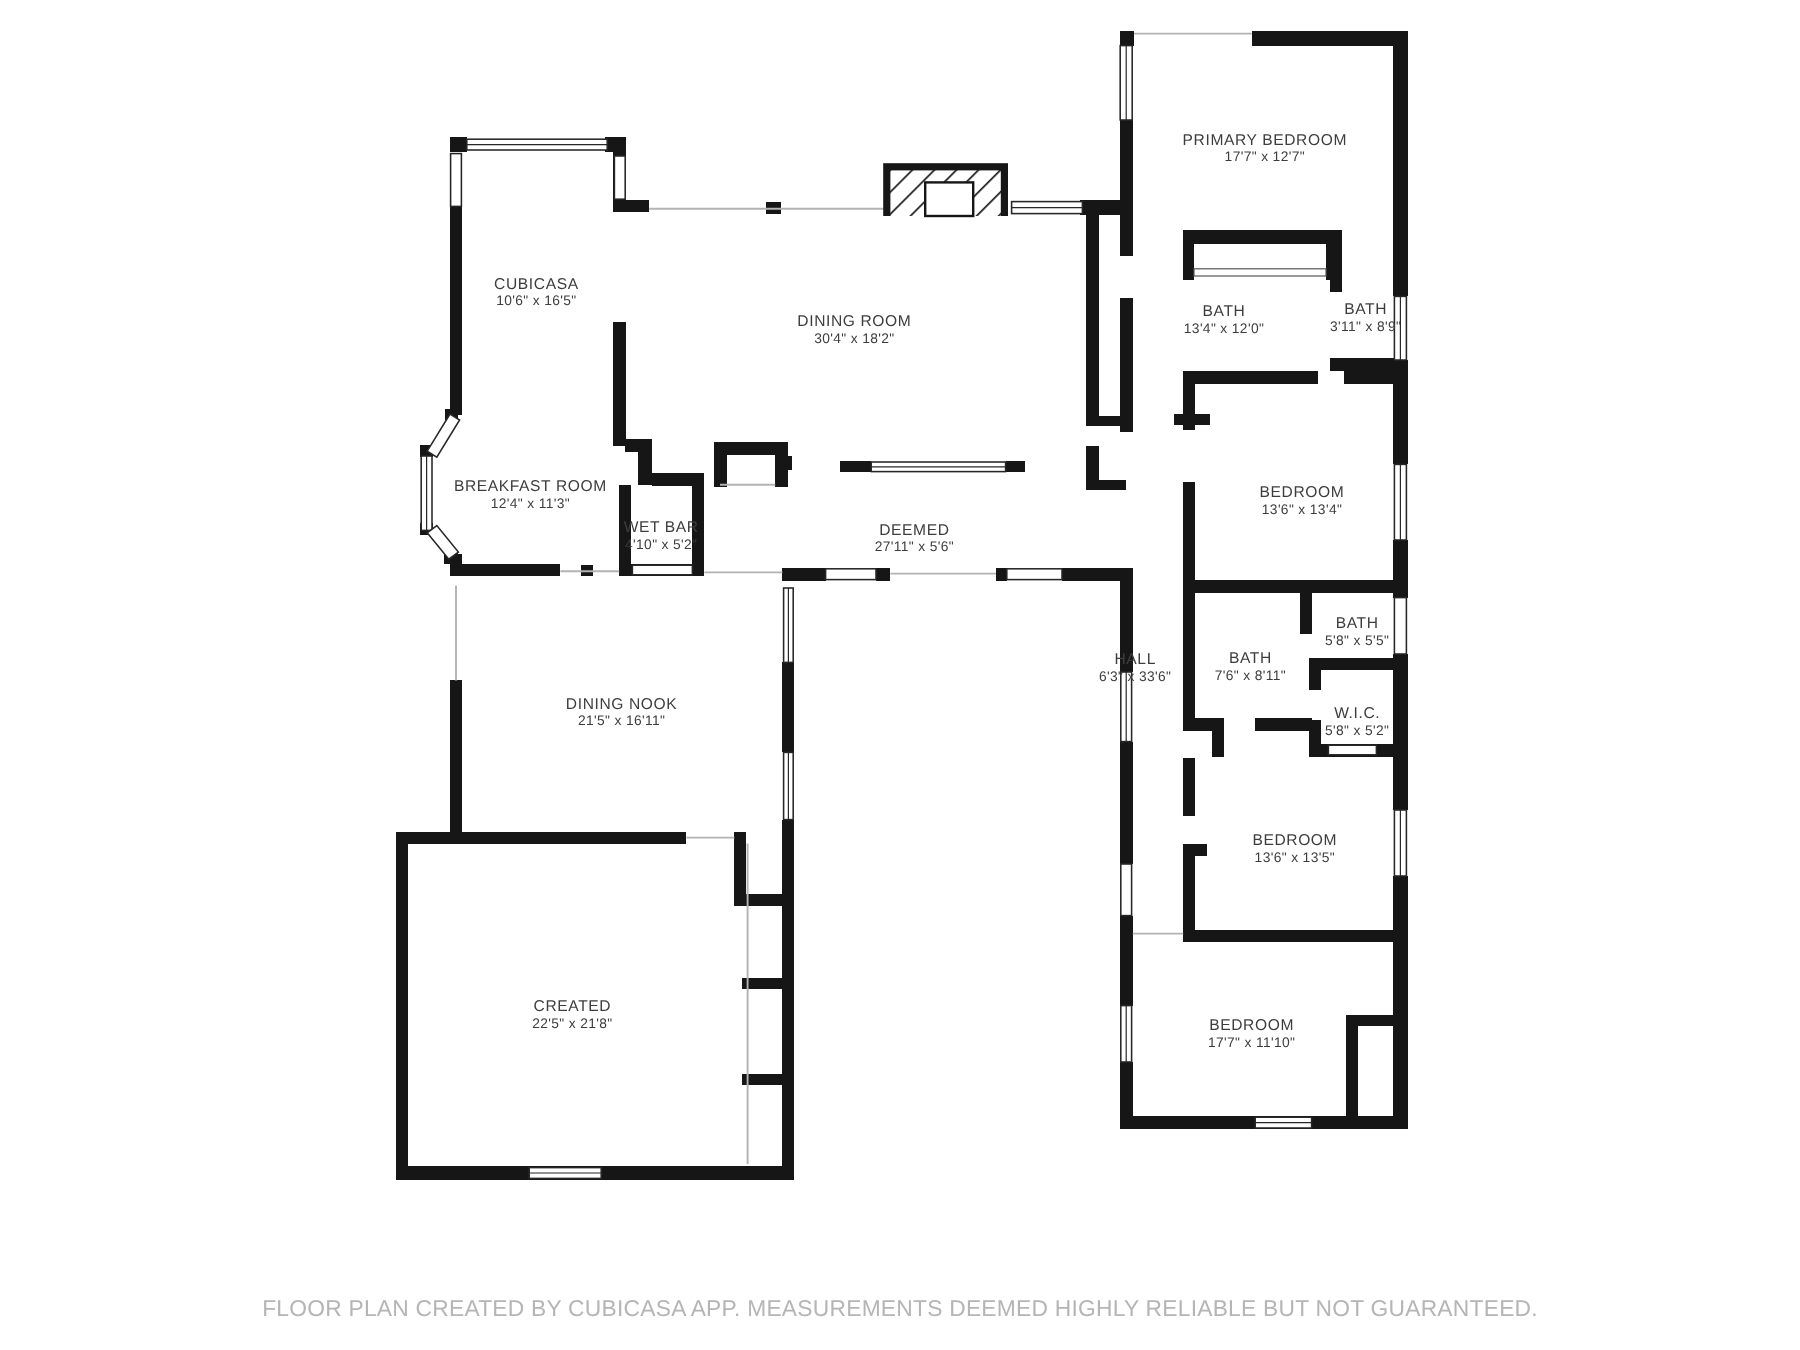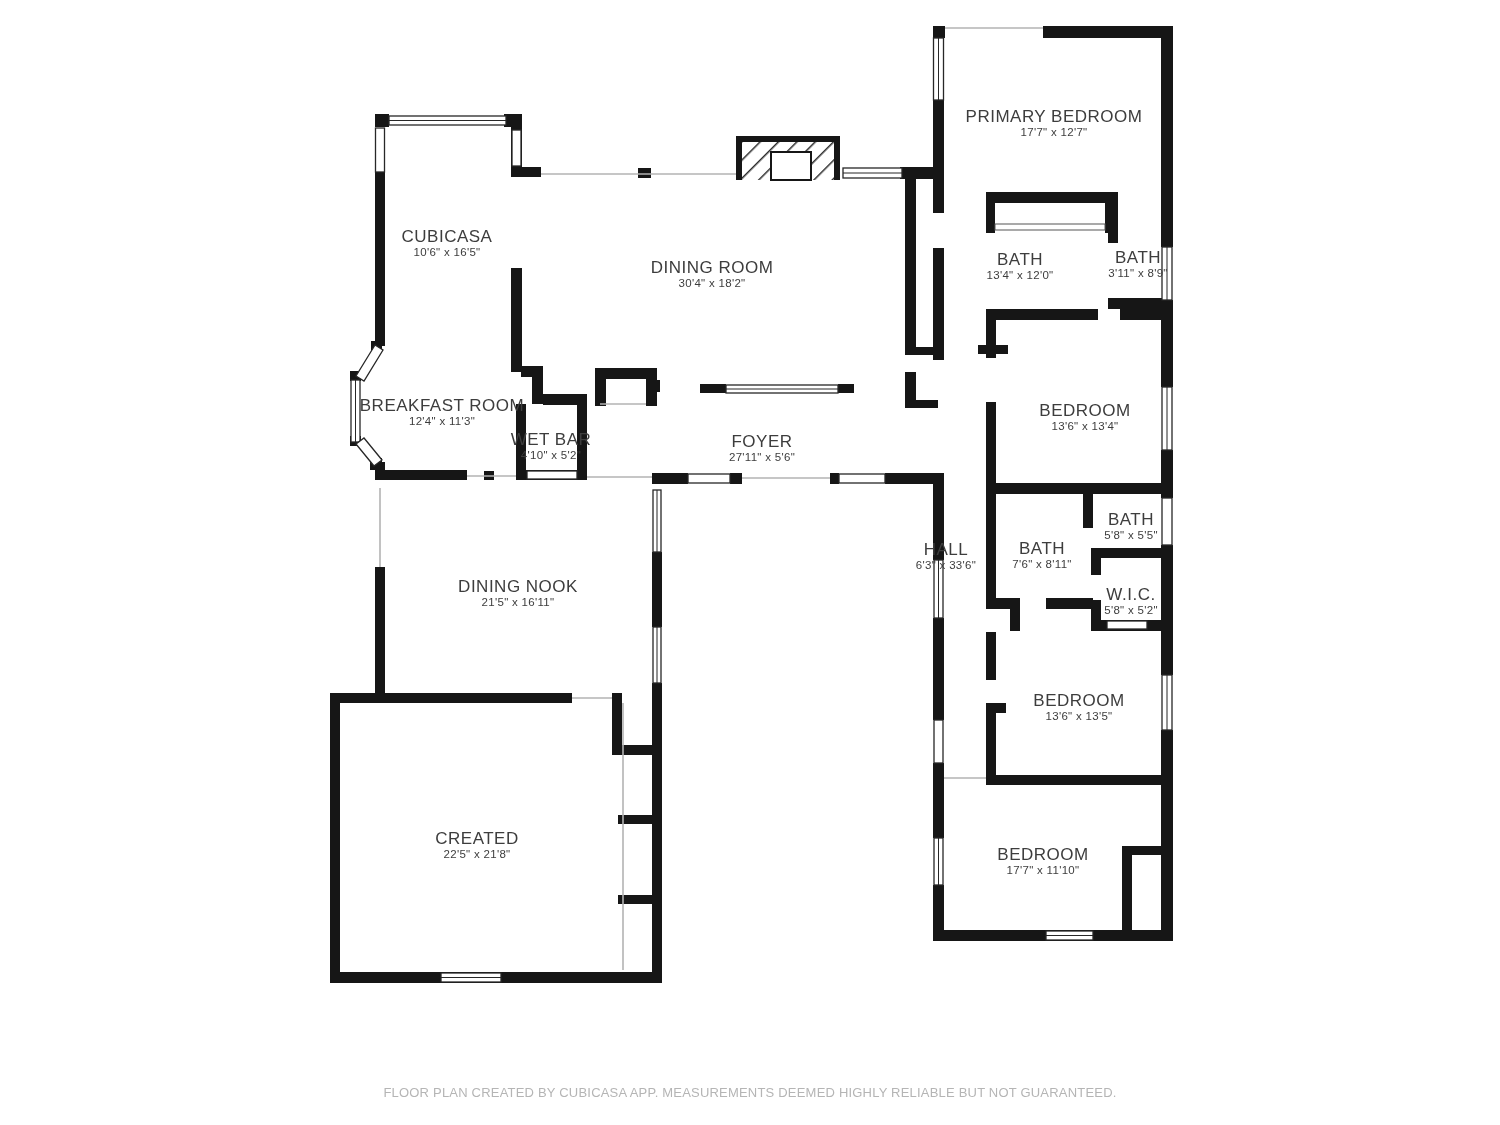--- a/index.html
+++ b/index.html
@@ -1,24 +1,24 @@
 <!DOCTYPE html>
 <html><head>
 <meta charset="utf-8">
 <style>
   html,body{margin:0;padding:0;background:#fff;}
   #stage{position:relative;width:1500px;height:1125px;background:#fff;overflow:hidden;
          font-family:"Liberation Sans","DejaVu Sans",sans-serif;}
   #plan-svg{position:absolute;left:0;top:0;}
   .room-label{position:absolute;transform:translate(-50%,-50%);text-align:center;
               color:#3d3d3d;white-space:nowrap;z-index:5;}
-  .room-label .rn{font-size:17px;letter-spacing:.5px;line-height:16px;}
+  .room-label .rn{font-size:13px;letter-spacing:.5px;line-height:16px;}
   .room-label .rd{font-size:11.5px;letter-spacing:.3px;line-height:15px;}
   .footer{position:absolute;left:750px;top:1092px;transform:translate(-50%,-50%);
-          color:#b5b5b5;font-size:13px;letter-spacing:.2px;white-space:nowrap;z-index:5;}
+          color:#b5b5b5;font-size:19px;letter-spacing:.2px;white-space:nowrap;z-index:5;}
   .win{fill:#ffffff;stroke:#272727;stroke-width:1.3px;}
   .winline{stroke:#272727;stroke-width:1px;}
   .thinline{stroke:#b3b3b3;stroke-width:1.6px;}
 </style>
 </head>
 <body>
 
 <div id="stage">
 
 <svg id="plan-svg" width="1500" height="1125" viewBox="0 0 1500 1125">
@@ -229,21 +229,21 @@
   </div>
   <div class="room-label" style="left:442px;top:413px">
     <div class="rn">BREAKFAST ROOM</div>
     <div class="rd">12'4" x 11'3"</div>
   </div>
   <div class="room-label" style="left:551px;top:447px">
     <div class="rn">WET BAR</div>
     <div class="rd">4'10" x 5'2"</div>
   </div>
   <div class="room-label" style="left:762px;top:449px">
-    <div class="rn">FOYER</div>
+    <div class="rn">DEEMED</div>
     <div class="rd">27'11" x 5'6"</div>
   </div>
   <div class="room-label" style="left:1085px;top:418px">
     <div class="rn">BEDROOM</div>
     <div class="rd">13'6" x 13'4"</div>
   </div>
   <div class="room-label" style="left:946px;top:557px">
     <div class="rn">HALL</div>
     <div class="rd">6'3" x 33'6"</div>
   </div>

